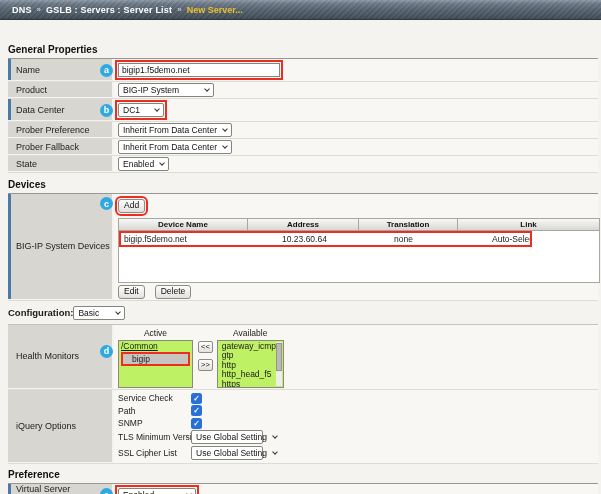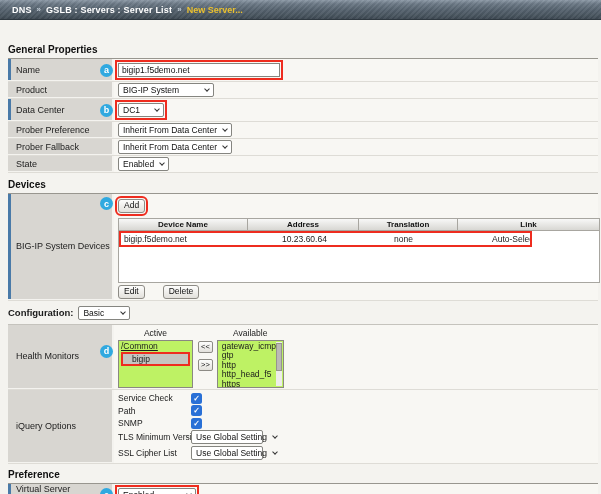--- a/index.html
+++ b/index.html
@@ -82,24 +82,24 @@
     background:linear-gradient(180deg,#f8f8f7,#d8d7d3);
     border:1px solid #a8a6a0; border-left:none;
     font-size:8px; font-weight:bold; text-align:center; padding:1px 0; color:#111;
   }
   .dth:first-child { border-left:1px solid #a8a6a0; }
   .dc1 { width:130px; } .dc2 { width:111px; } .dc3 { width:99px; } .dc4 { flex:1; }
   .dlist { border:1px solid #a8a6a0; border-top:none; background:#fff; height:52px; }
   .drow-hl { width:413px; border:2px solid #ee2c1f; display:flex; align-items:center; background:#fff; }
   .dcell { font-size:8.5px; padding:1px 0 1px 3px; white-space:nowrap; overflow:hidden; }
   .drow-hl .dc1 { width:158px; } .drow-hl .dc2 { width:112px; } .drow-hl .dc3 { width:98px; }
-  .dbtns { margin-top:2px; display:flex; gap:18px; }
-
-  
-  .cfg-line { display:flex; align-items:center; padding:5px 0 4px 0; gap:5px; }
+  .dbtns { margin-top:2px; display:flex; gap:10px; }
+
+  
+  .cfg-line { display:flex; align-items:center; padding:5px 0 4px 0; }
   .cfg-label { font-size:9.5px; font-weight:bold; }
   .cfg-block { border-top:1px solid #c5c3bd; }
 
   .hm-ctl { align-items:flex-start !important; padding-top:3px !important; padding-bottom:3px; }
   .hm-caption { text-align:center; font-size:8.5px; margin-bottom:2px; color:#1a1a1a; }
   .listbox { background:#bef264; border:1px solid #8a8882; height:48px; overflow:hidden; }
   .active-box { width:75px; }
   .avail-box { width:67px; position:relative; }
   .group-label { font-size:8.5px; padding:0 2px; text-decoration:underline; white-space:nowrap; }
   .hl-item { border:2px solid #ee2c1f; margin:1px 2px 0 2px; display:block; }

